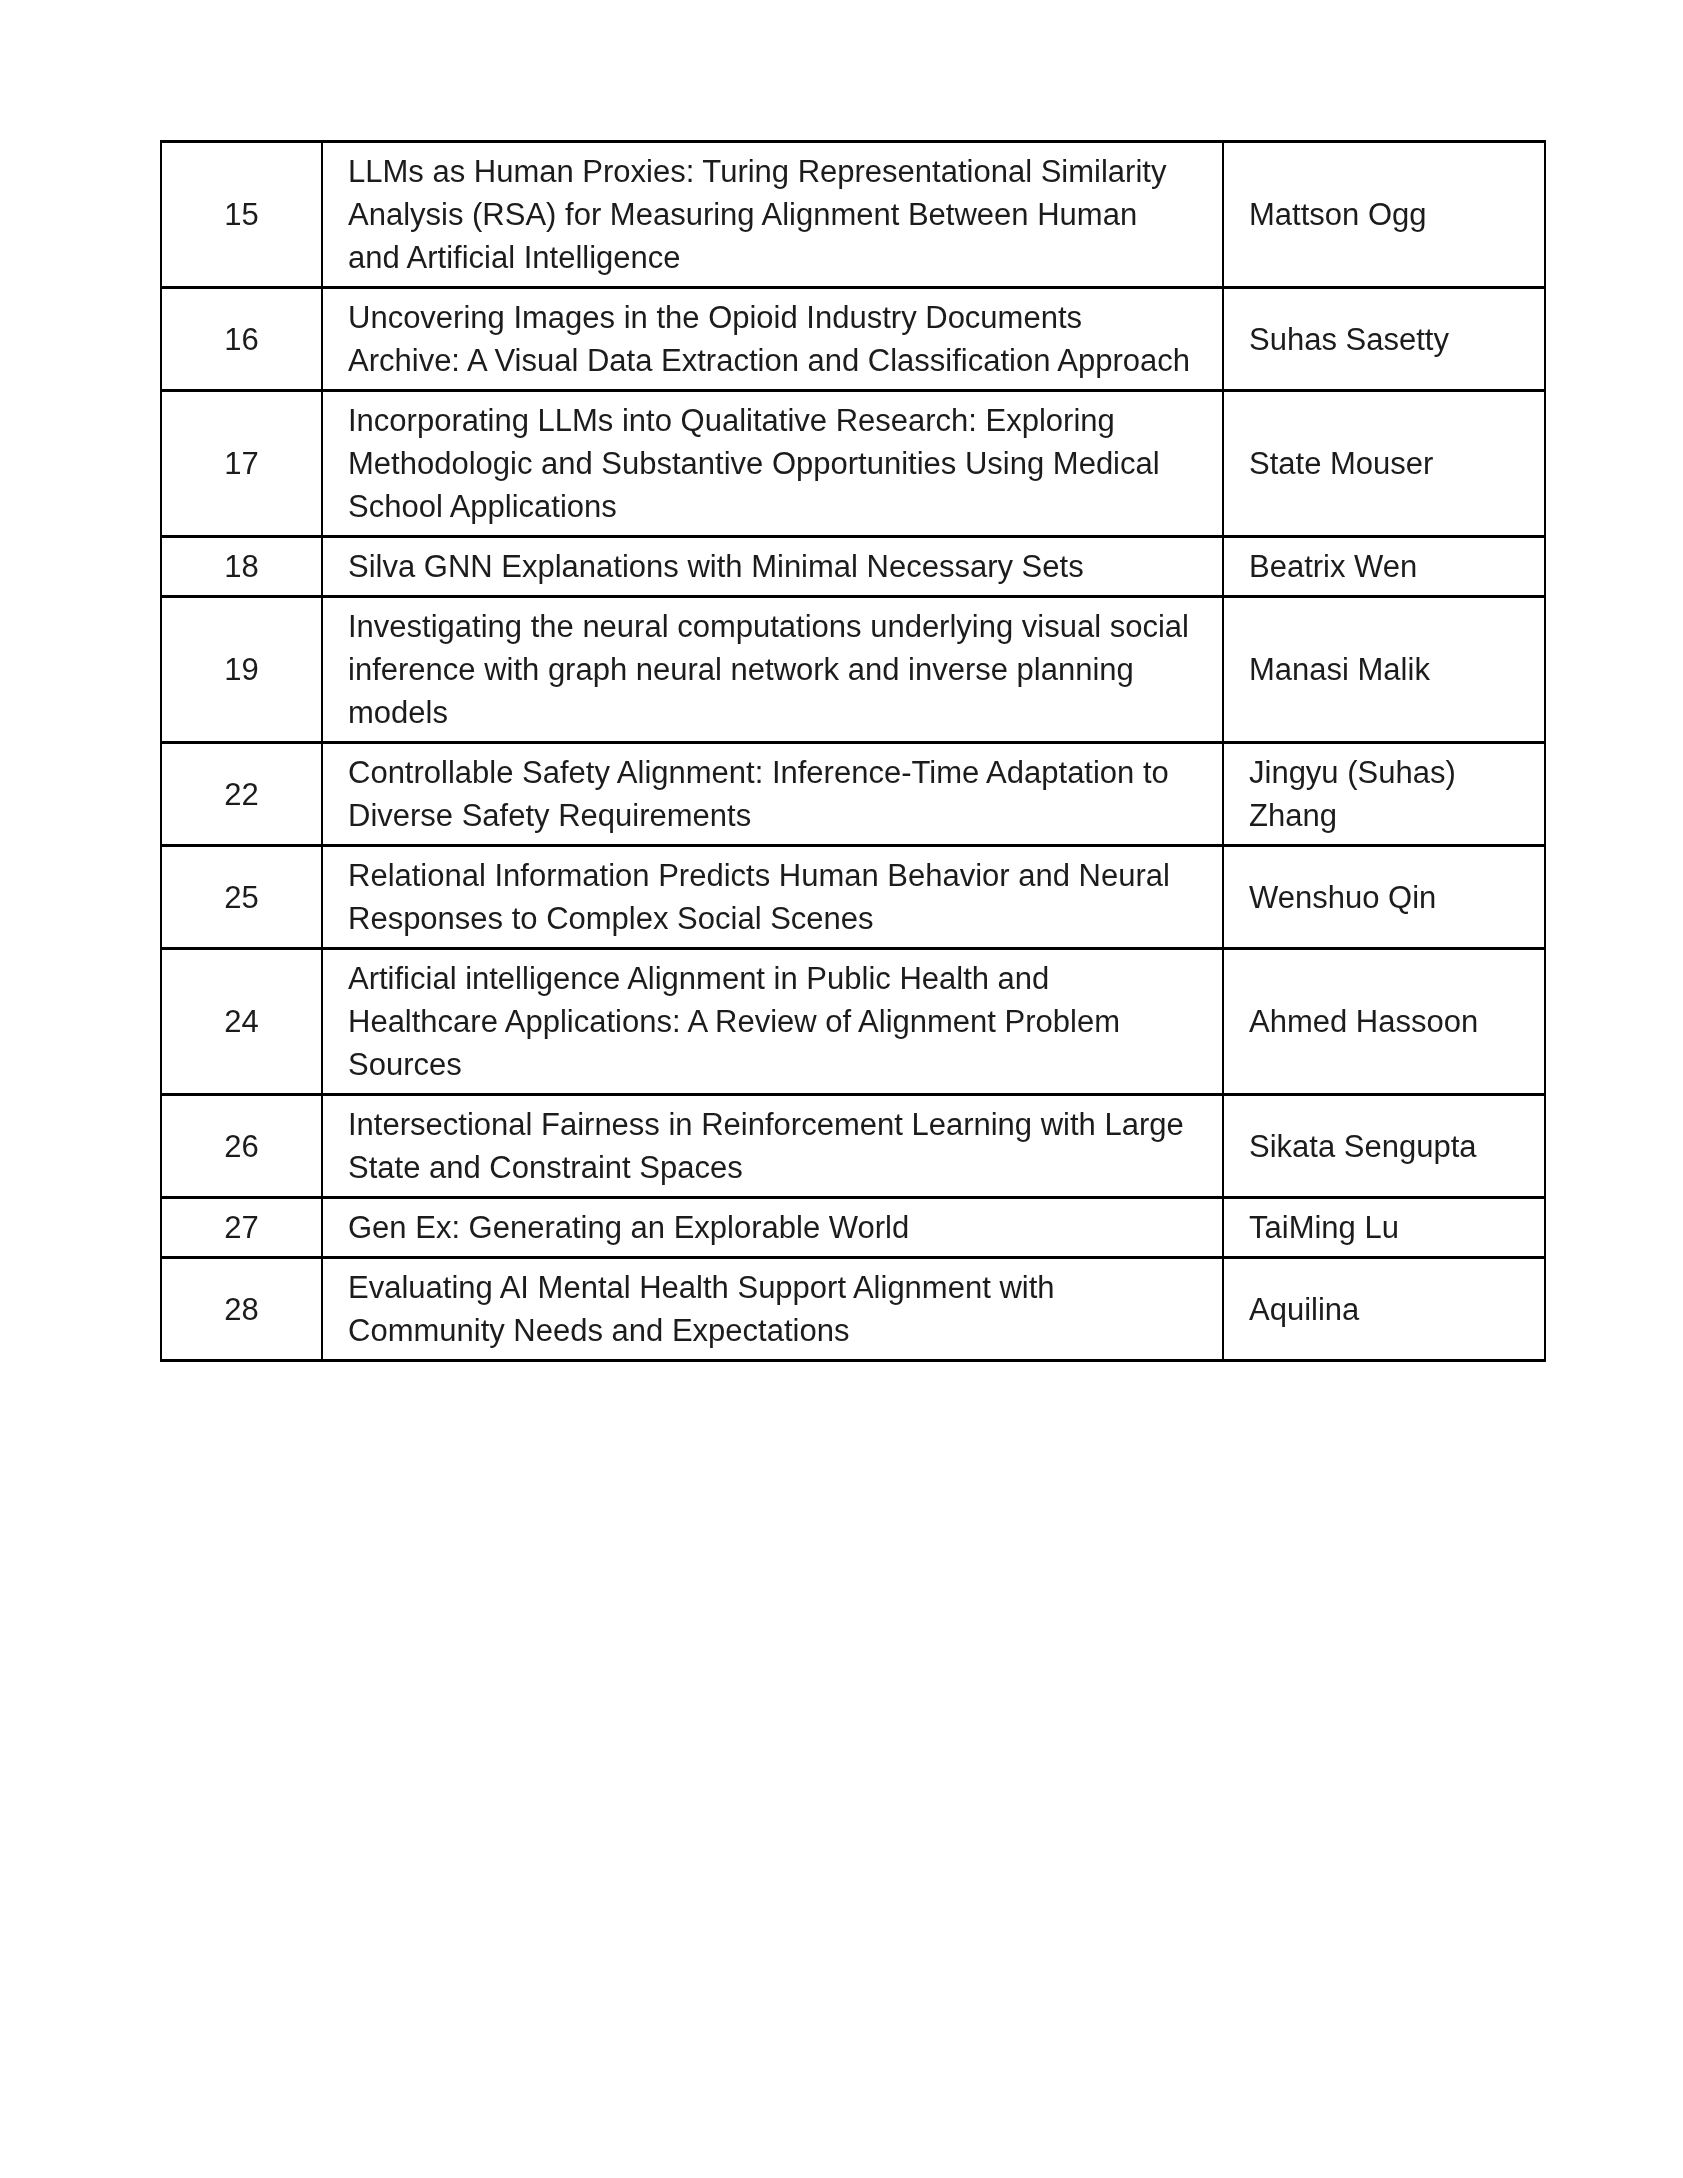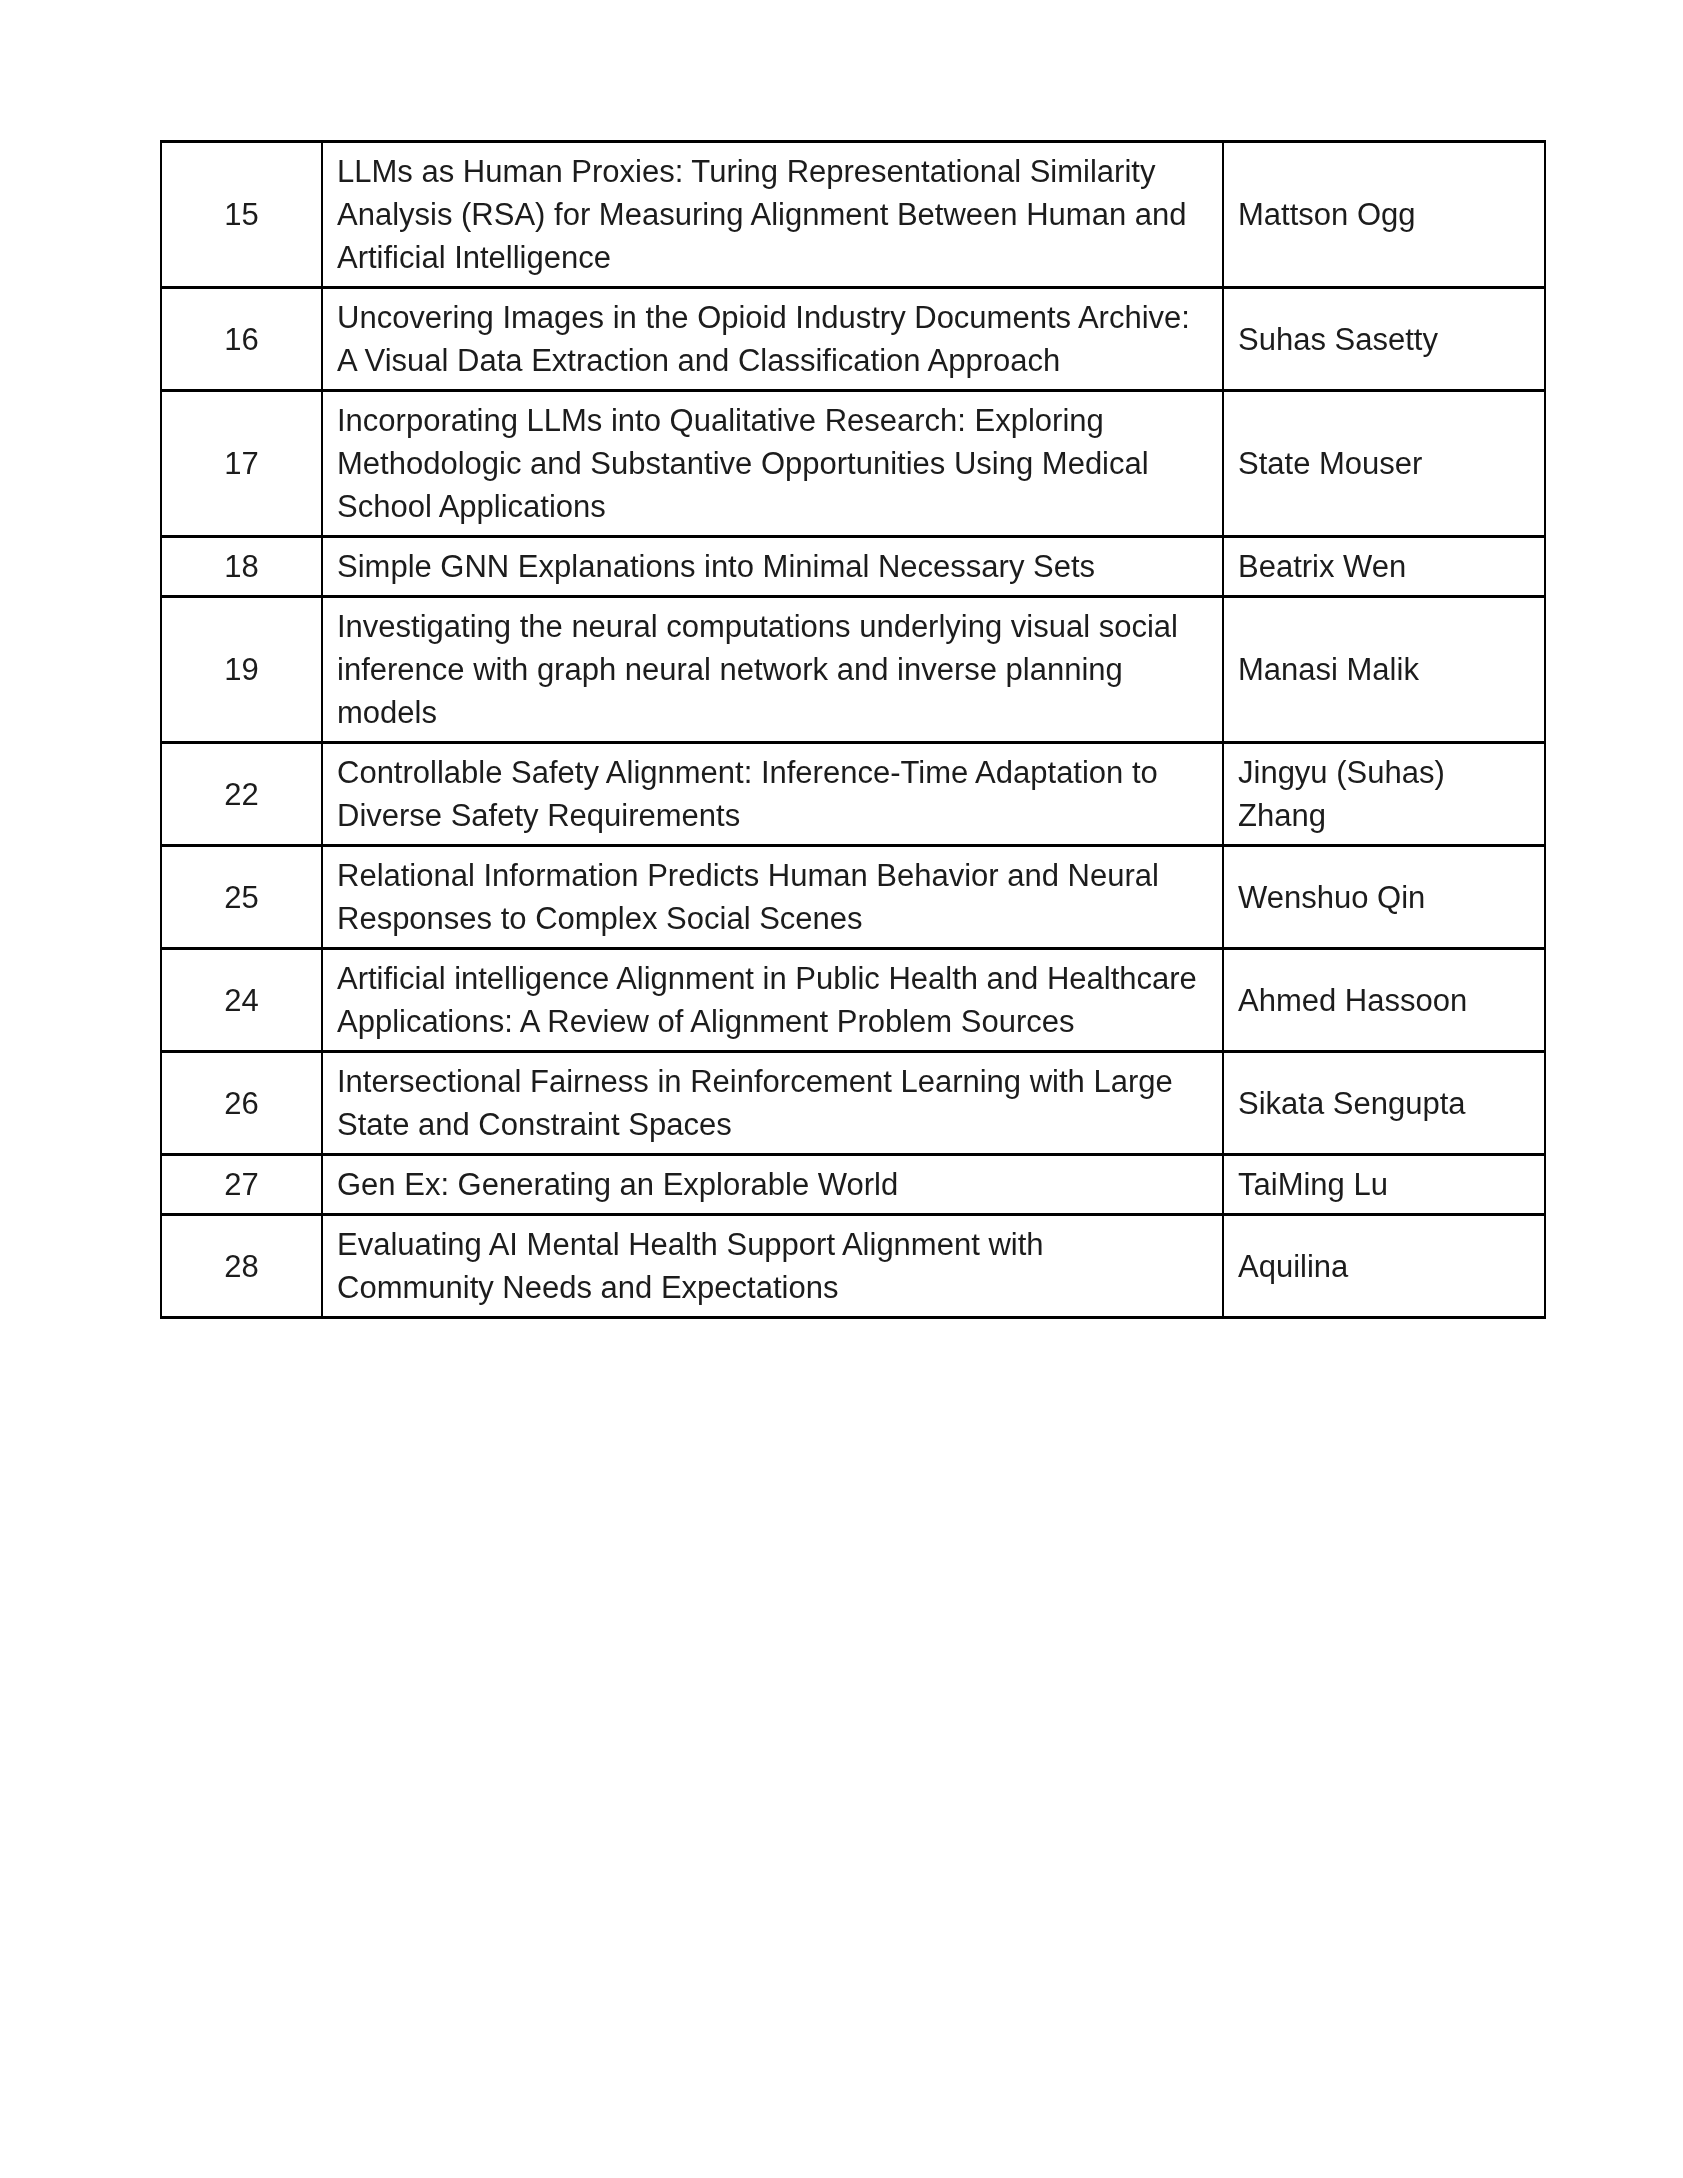--- a/index.html
+++ b/index.html
@@ -32,21 +32,21 @@
     width: 1384px;
     background: #ffffff;
   }
   table.schedule td {
     border: 2px solid #000000;
     border-top-width: 3px;
     border-bottom-width: 3px;
     font-size: 31px;
     line-height: 43px;
     vertical-align: middle;
-    padding: 7px 14px;
+    padding: 7px 25px;
     color: #1c1c1c;
     letter-spacing: 0px;
     overflow: hidden;
   }
   table.schedule td.num-cell {
     text-align: center;
     padding: 7px 4px;
   }
   col.c-num   { width: 161px; }
   col.c-title { width: 901px; }
@@ -73,21 +73,21 @@
           <td class="title-cell">Uncovering Images in the Opioid Industry Documents Archive: A Visual Data Extraction and Classification Approach</td>
           <td class="presenter-cell">Suhas Sasetty</td>
         </tr>
         <tr>
           <td class="num-cell">17</td>
           <td class="title-cell">Incorporating LLMs into Qualitative Research: Exploring Methodologic and Substantive Opportunities Using Medical School Applications</td>
           <td class="presenter-cell">State Mouser</td>
         </tr>
         <tr>
           <td class="num-cell">18</td>
-          <td class="title-cell">Simple GNN Explanations into Minimal Necessary Sets</td>
+          <td class="title-cell">Silva GNN Explanations with Minimal Necessary Sets</td>
           <td class="presenter-cell">Beatrix Wen</td>
         </tr>
         <tr>
           <td class="num-cell">19</td>
           <td class="title-cell">Investigating the neural computations underlying visual social inference with graph neural network and inverse planning models</td>
           <td class="presenter-cell">Manasi Malik</td>
         </tr>
         <tr>
           <td class="num-cell">22</td>
           <td class="title-cell">Controllable Safety Alignment: Inference-Time Adaptation to Diverse Safety Requirements</td>

